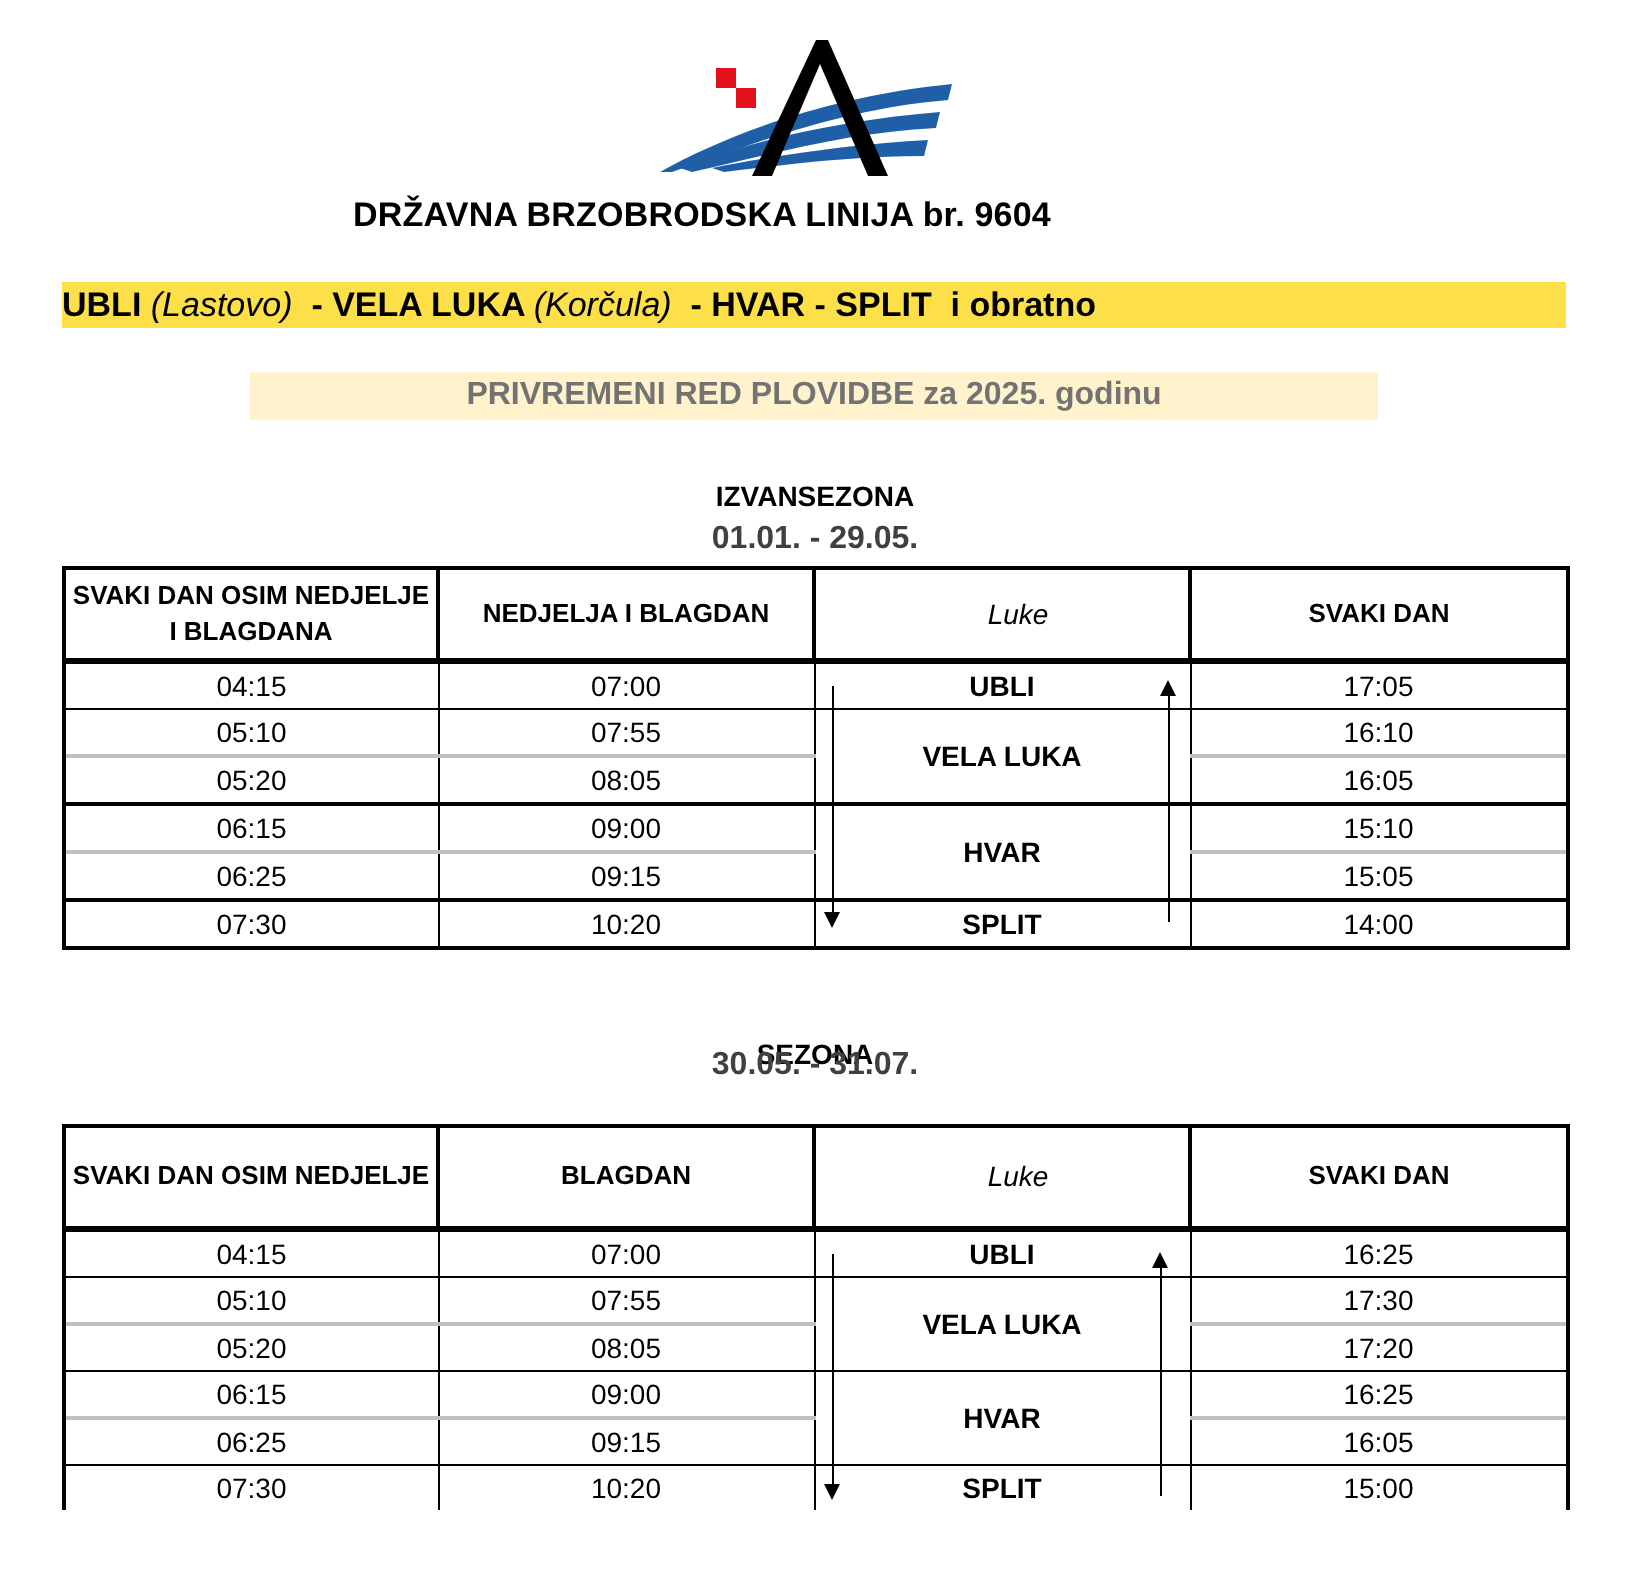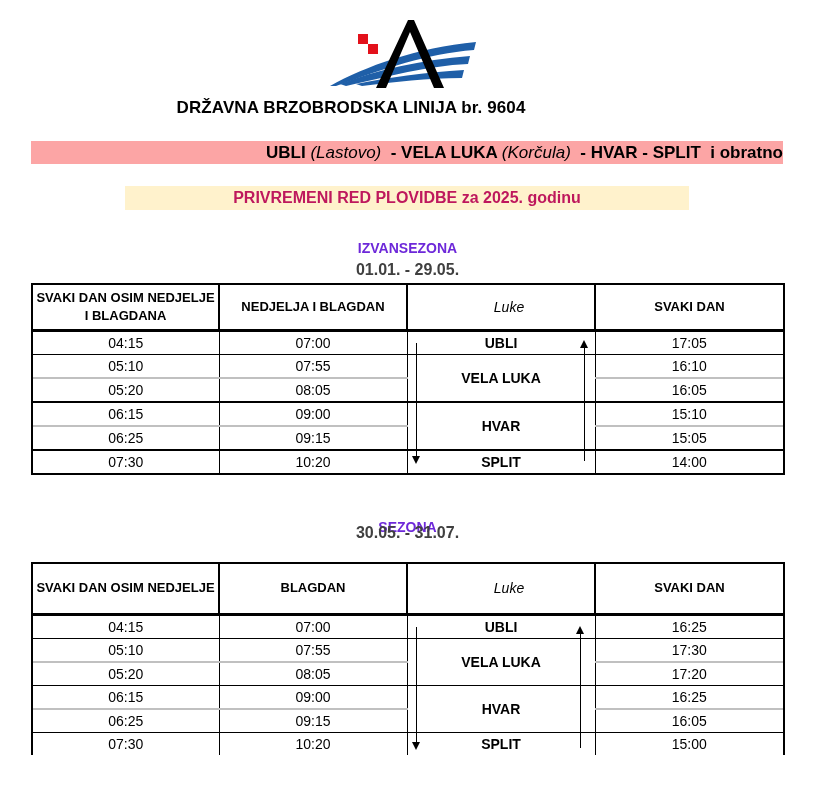--- a/index.html
+++ b/index.html
@@ -1,26 +1,26 @@
 <!DOCTYPE html>
 <html><head>
 <meta charset="utf-8">
 <style>
   html, body { margin:0; padding:0; background:#ffffff; }
   body { width:825px; height:788px; position:relative; overflow:hidden;
          font-family:"Liberation Sans", "DejaVu Sans", sans-serif; color:#000; }
   .abs { position:absolute; }
   .logo { left:326px; top:14px; width:150px; height:76px; }
   .title { left:0; width:702px; top:98px; text-align:center; font-weight:bold; font-size:17px; letter-spacing:0.1px; }
-  .route-band { left:31px; top:141px; width:752px; height:23px; background:#fca5a5; text-align:right;
+  .route-band { left:31px; top:141px; width:752px; height:23px; background:#fde047; text-align:left;
                 font-weight:bold; font-size:17px; line-height:23px; white-space:pre; }
   .route-band i { font-weight:normal; font-style:italic; }
   .plan-band { left:125px; top:186px; width:564px; height:24px; background:#fff2cc; text-align:center;
-               font-weight:bold; font-size:16px; line-height:24px; color:#be185d; }
-  .season-label { left:0; width:815px; text-align:center; font-weight:bold; font-size:14px; color:#6d28d9; }
+               font-weight:bold; font-size:16px; line-height:24px; color:#737373; }
+  .season-label { left:0; width:815px; text-align:center; font-weight:bold; font-size:14px; color:#000000; }
   .season-dates { left:0; width:815px; text-align:center; font-weight:bold; font-size:16px; color:#404040; }
 
   table.tt { position:absolute; left:31px; width:752px; border-collapse:collapse; table-layout:fixed; }
   table.tt td, table.tt th { padding:0; text-align:center; font-size:14px; }
   table.tt th { font-weight:bold; font-size:13px; line-height:18px; border:2px solid #000; border-bottom:3px solid #000; }
   table.tt th.luke { font-weight:normal; font-style:italic; font-size:14px;padding-left:16px; }
   table.tt td { height:22px; border-left:1px solid #000; border-right:1px solid #000; }
   table.tt td.first { border-left:2px solid #000; }
   table.tt td.last { border-right:2px solid #000; }
   table.tt tr.solid td { border-top:1px solid #000; }

